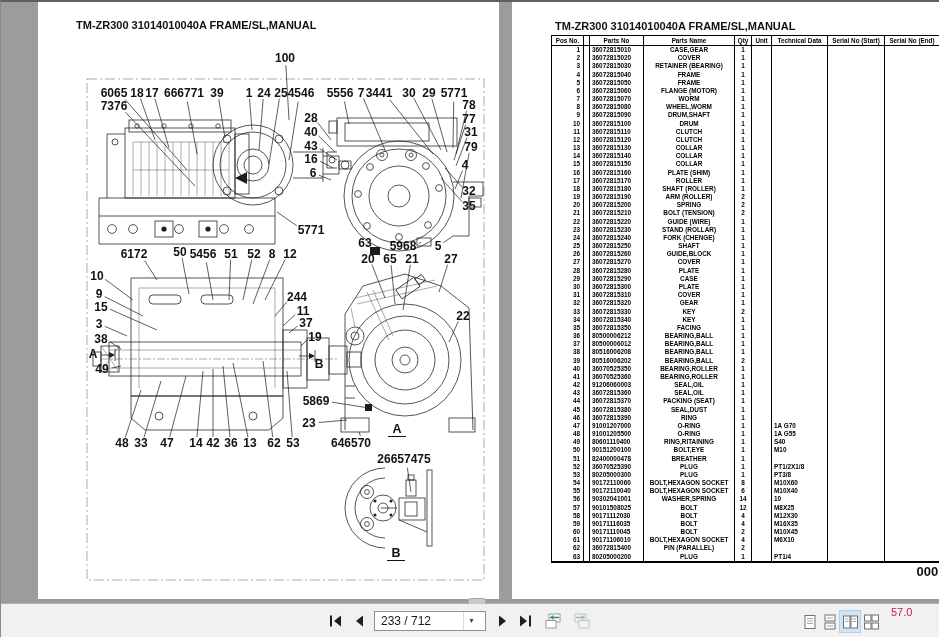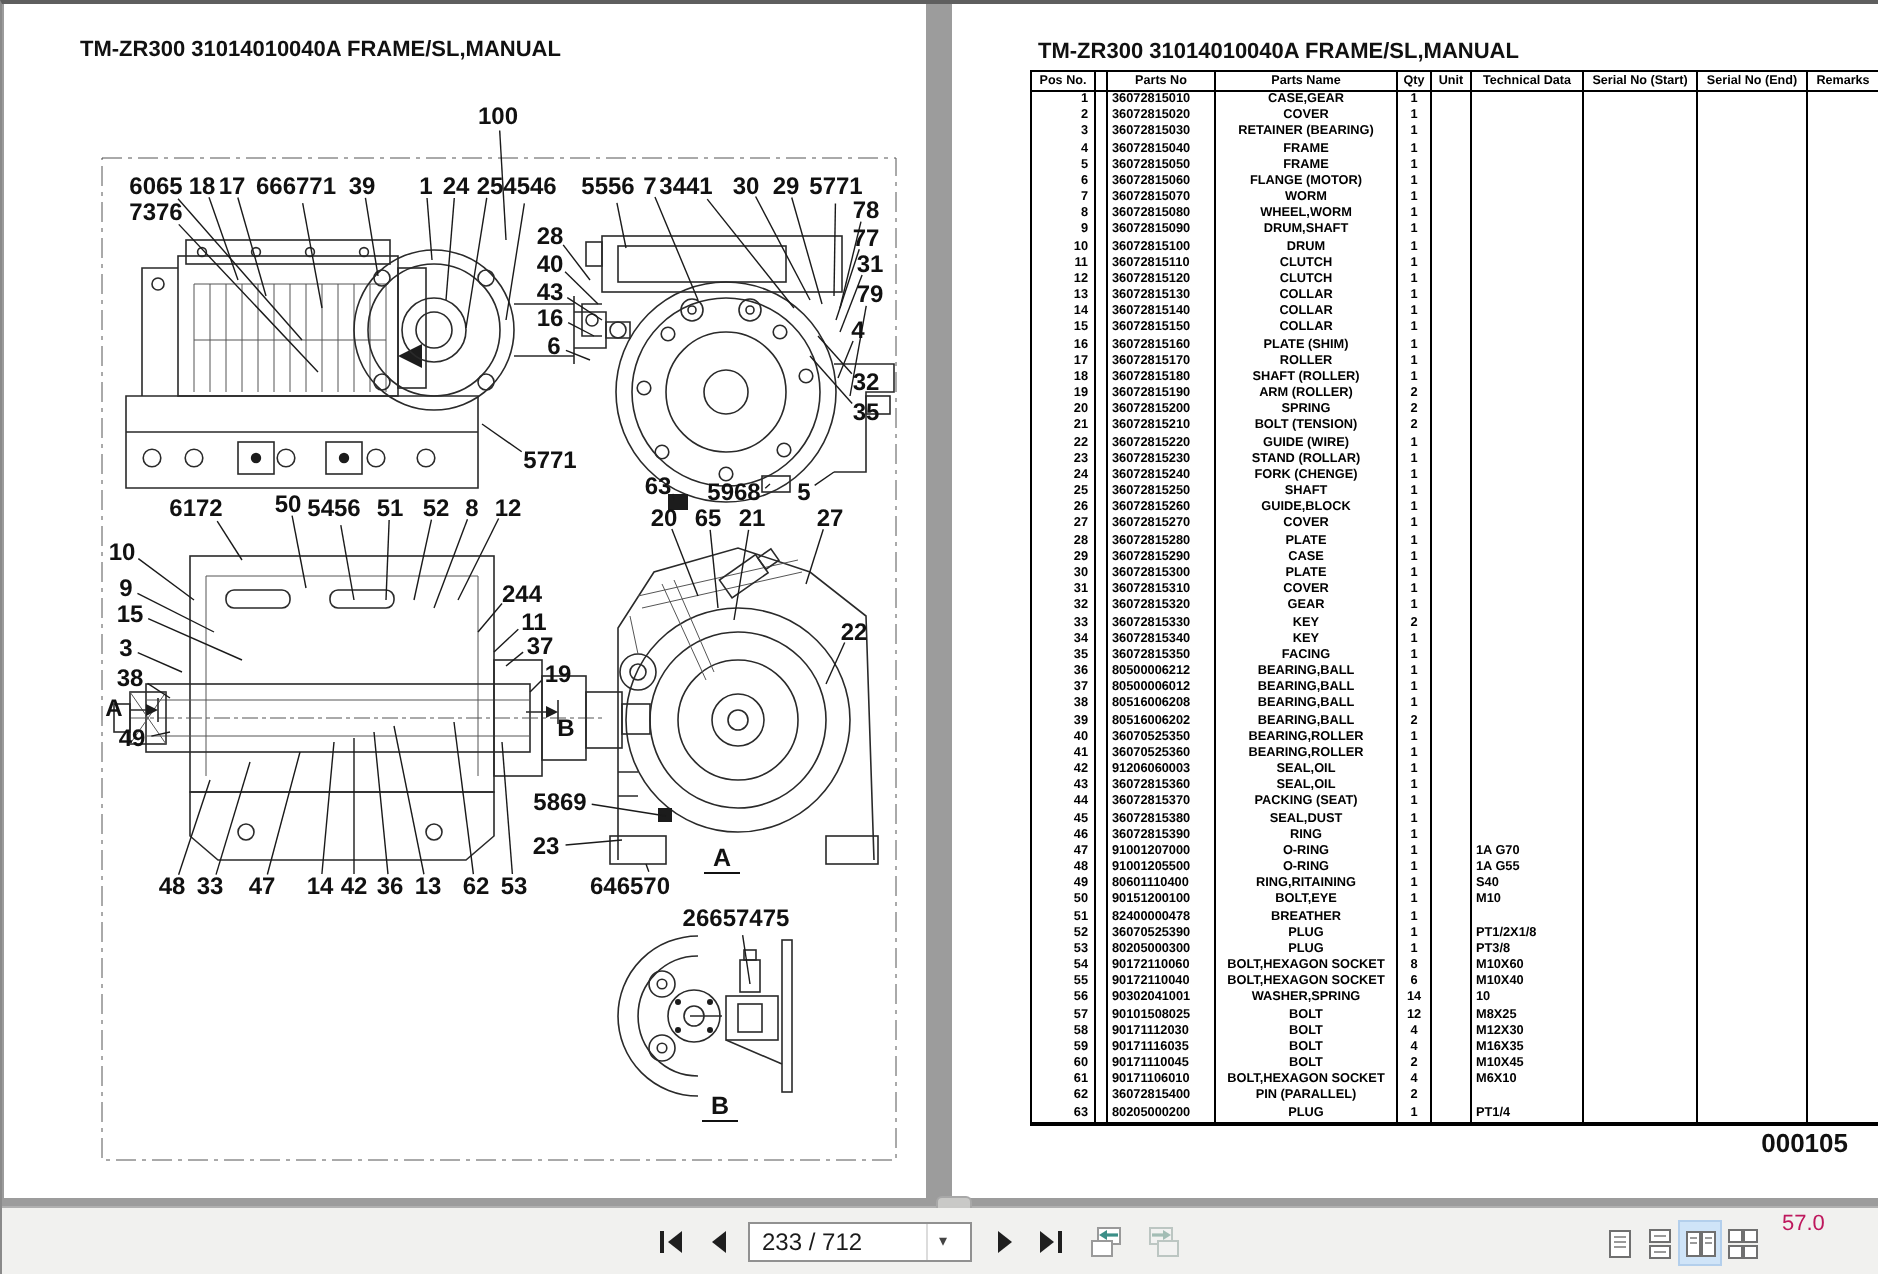--- a/index.html
+++ b/index.html
@@ -1,21 +1,21 @@
 <!DOCTYPE html>
 <html><head>
 <meta charset="utf-8">
 <style>
   html,body{margin:0;padding:0;background:#444;}
   *{box-sizing:border-box;}
   .viewport{position:relative;width:939px;height:637px;overflow:hidden;
     background:#9c9c9c;border-top:2px solid #5f5f5f;border-left:1px solid #8a8a8a;
     font-family:"Liberation Sans",sans-serif;}
   .doc{position:absolute;left:0;top:0;right:0;bottom:34px;background:#9c9c9c;}
-  .page{position:absolute;top:0;height:597px;background:#fff;}
+  .page{position:absolute;top:0;height:597px;background:#fff;margin-left:36px;}
   .left-page{left:1px;width:461px;}
   .right-page{left:475px;width:464px;}
   .lp-title{position:absolute;left:38px;top:17px;font-size:11px;font-weight:bold;
     color:#111;line-height:13px;white-space:nowrap;}
   .rp-title{position:absolute;left:43px;top:18px;font-size:11px;font-weight:bold;color:#111;white-space:nowrap;}
   .page-code{position:absolute;right:16px;top:562px;font-size:13px;font-weight:bold;color:#111;}
   svg.diagram{position:absolute;left:0;top:0;}
   svg.diagram .ln{stroke:#2a2a2a;stroke-width:.8;fill:none;}
   svg.diagram .thin{stroke:#555;stroke-width:.5;fill:none;}
   svg.diagram .dark{fill:#1c1c1c;stroke:none;}

